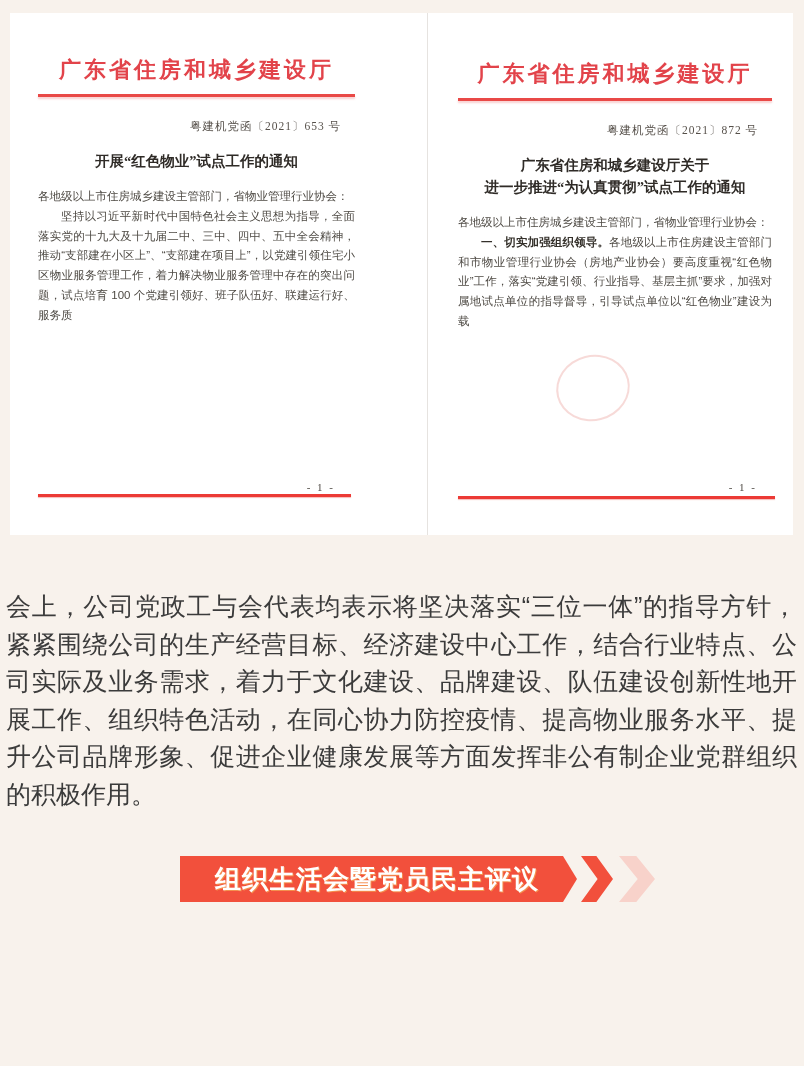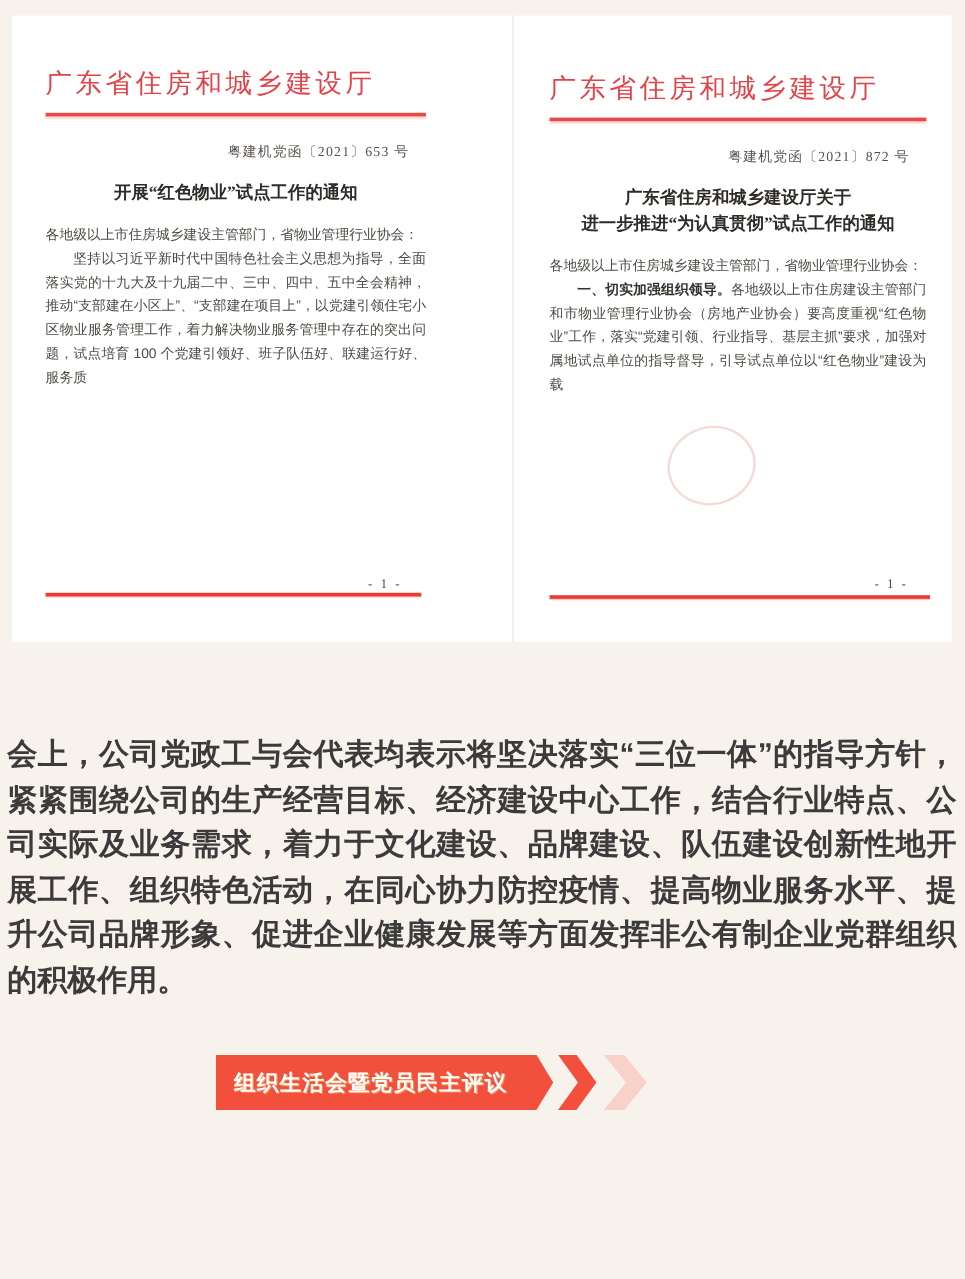--- a/index.html
+++ b/index.html
@@ -30,25 +30,25 @@
   }
   .doc-page.left  { width: 418px; border-right: 1px solid #e6e3e0; }
   .doc-page.right { width: 365px; }
 
   .doc-inner { position: relative; }
   .left  .doc-inner { margin: 0 72px 0 28px; }
   .right .doc-inner { margin: 0 21px 0 30px; }
 
   .doc-agency {
     font-family: "Liberation Serif", "DejaVu Serif", serif;
-    font-weight: normal;
+    font-weight: bold;
     color: #e2434a;
     font-size: 22px;
     letter-spacing: 3px;
-    text-align: left;
+    text-align: center;
     white-space: nowrap;
   }
   .left  .doc-agency { padding-top: 42px; }
   .right .doc-agency { padding-top: 46px; }
 
   .doc-redline {
     height: 3px;
     background: #e94947;
     margin-top: 9px;
     box-shadow: 0 2px 2px rgba(233, 73, 71, 0.25);
@@ -116,45 +116,46 @@
 
   
   .article { padding: 0 7px 0 6px; }
   .apara {
     font-size: 25px;
     line-height: 37.5px;
     color: #3b3b3b;
     text-align: justify;
     margin: 0;
   }
-  .p1 { margin-top: 76px; font-weight: bold; }
+  .p1 { margin-top: 53px; }
   .p2 { margin-top: 46px; }
 
   .banner-row {
     display: flex;
     align-items: center;
     margin-top: 43px;
     margin-left: 174px;
     height: 46px;
   }
   .banner {
     background: #f2503c;
     height: 46px;
     display: flex;
     align-items: center;
     padding: 0 38px 0 15px;
     clip-path: polygon(0 0, calc(100% - 14px) 0, 100% 50%, calc(100% - 14px) 100%, 0 100%);
   }
   .banner-text {
     color: #ffffff;
     font-weight: bold;
-    font-size: 18px;
+    font-size: 26px;
     letter-spacing: 1px;
     white-space: nowrap;
     text-shadow: 1px 1px 0 rgba(246, 196, 92, 0.55);
+    margin-left: 20px;
   }
   .chev {
     height: 46px;
     clip-path: polygon(0 0, 48% 0, 100% 50%, 48% 100%, 0 100%, 52% 50%);
   }
   .chev-red  { width: 32px; margin-left: 4px;  background: #f2503c; }
   .chev-pink { width: 36px; margin-left: 6px;  background: #f8d2ca; }
 </style>
 </head>
 <body>

